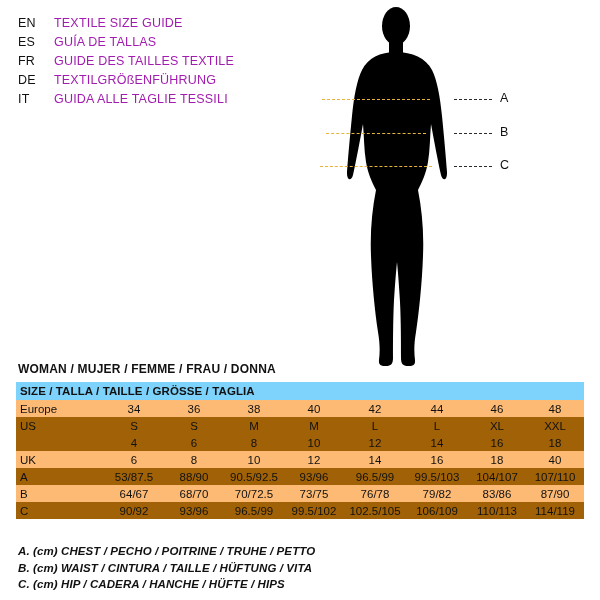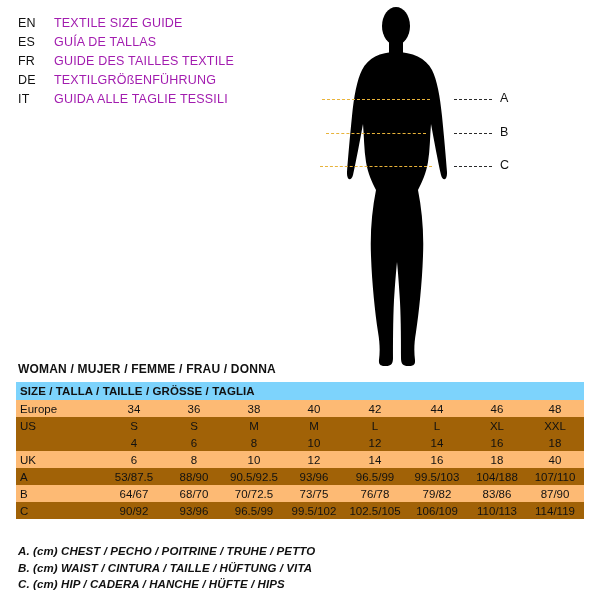--- a/index.html
+++ b/index.html
@@ -292,21 +292,21 @@
         </tr>
 
         <tr class="plain">
           <td class="rowlabel">A</td>
           <td class="val">53/87.5</td>
           <td class="val">88/90</td>
           <td class="val">90.5/92.5</td>
           <td class="val">93/96</td>
           <td class="val">96.5/99</td>
           <td class="val">99.5/103</td>
-          <td class="val">104/188</td>
+          <td class="val">104/107</td>
           <td class="val">107/110</td>
         </tr>
 
         <tr class="shade">
           <td class="rowlabel">B</td>
           <td class="val">64/67</td>
           <td class="val">68/70</td>
           <td class="val">70/72.5</td>
           <td class="val">73/75</td>
           <td class="val">76/78</td>

